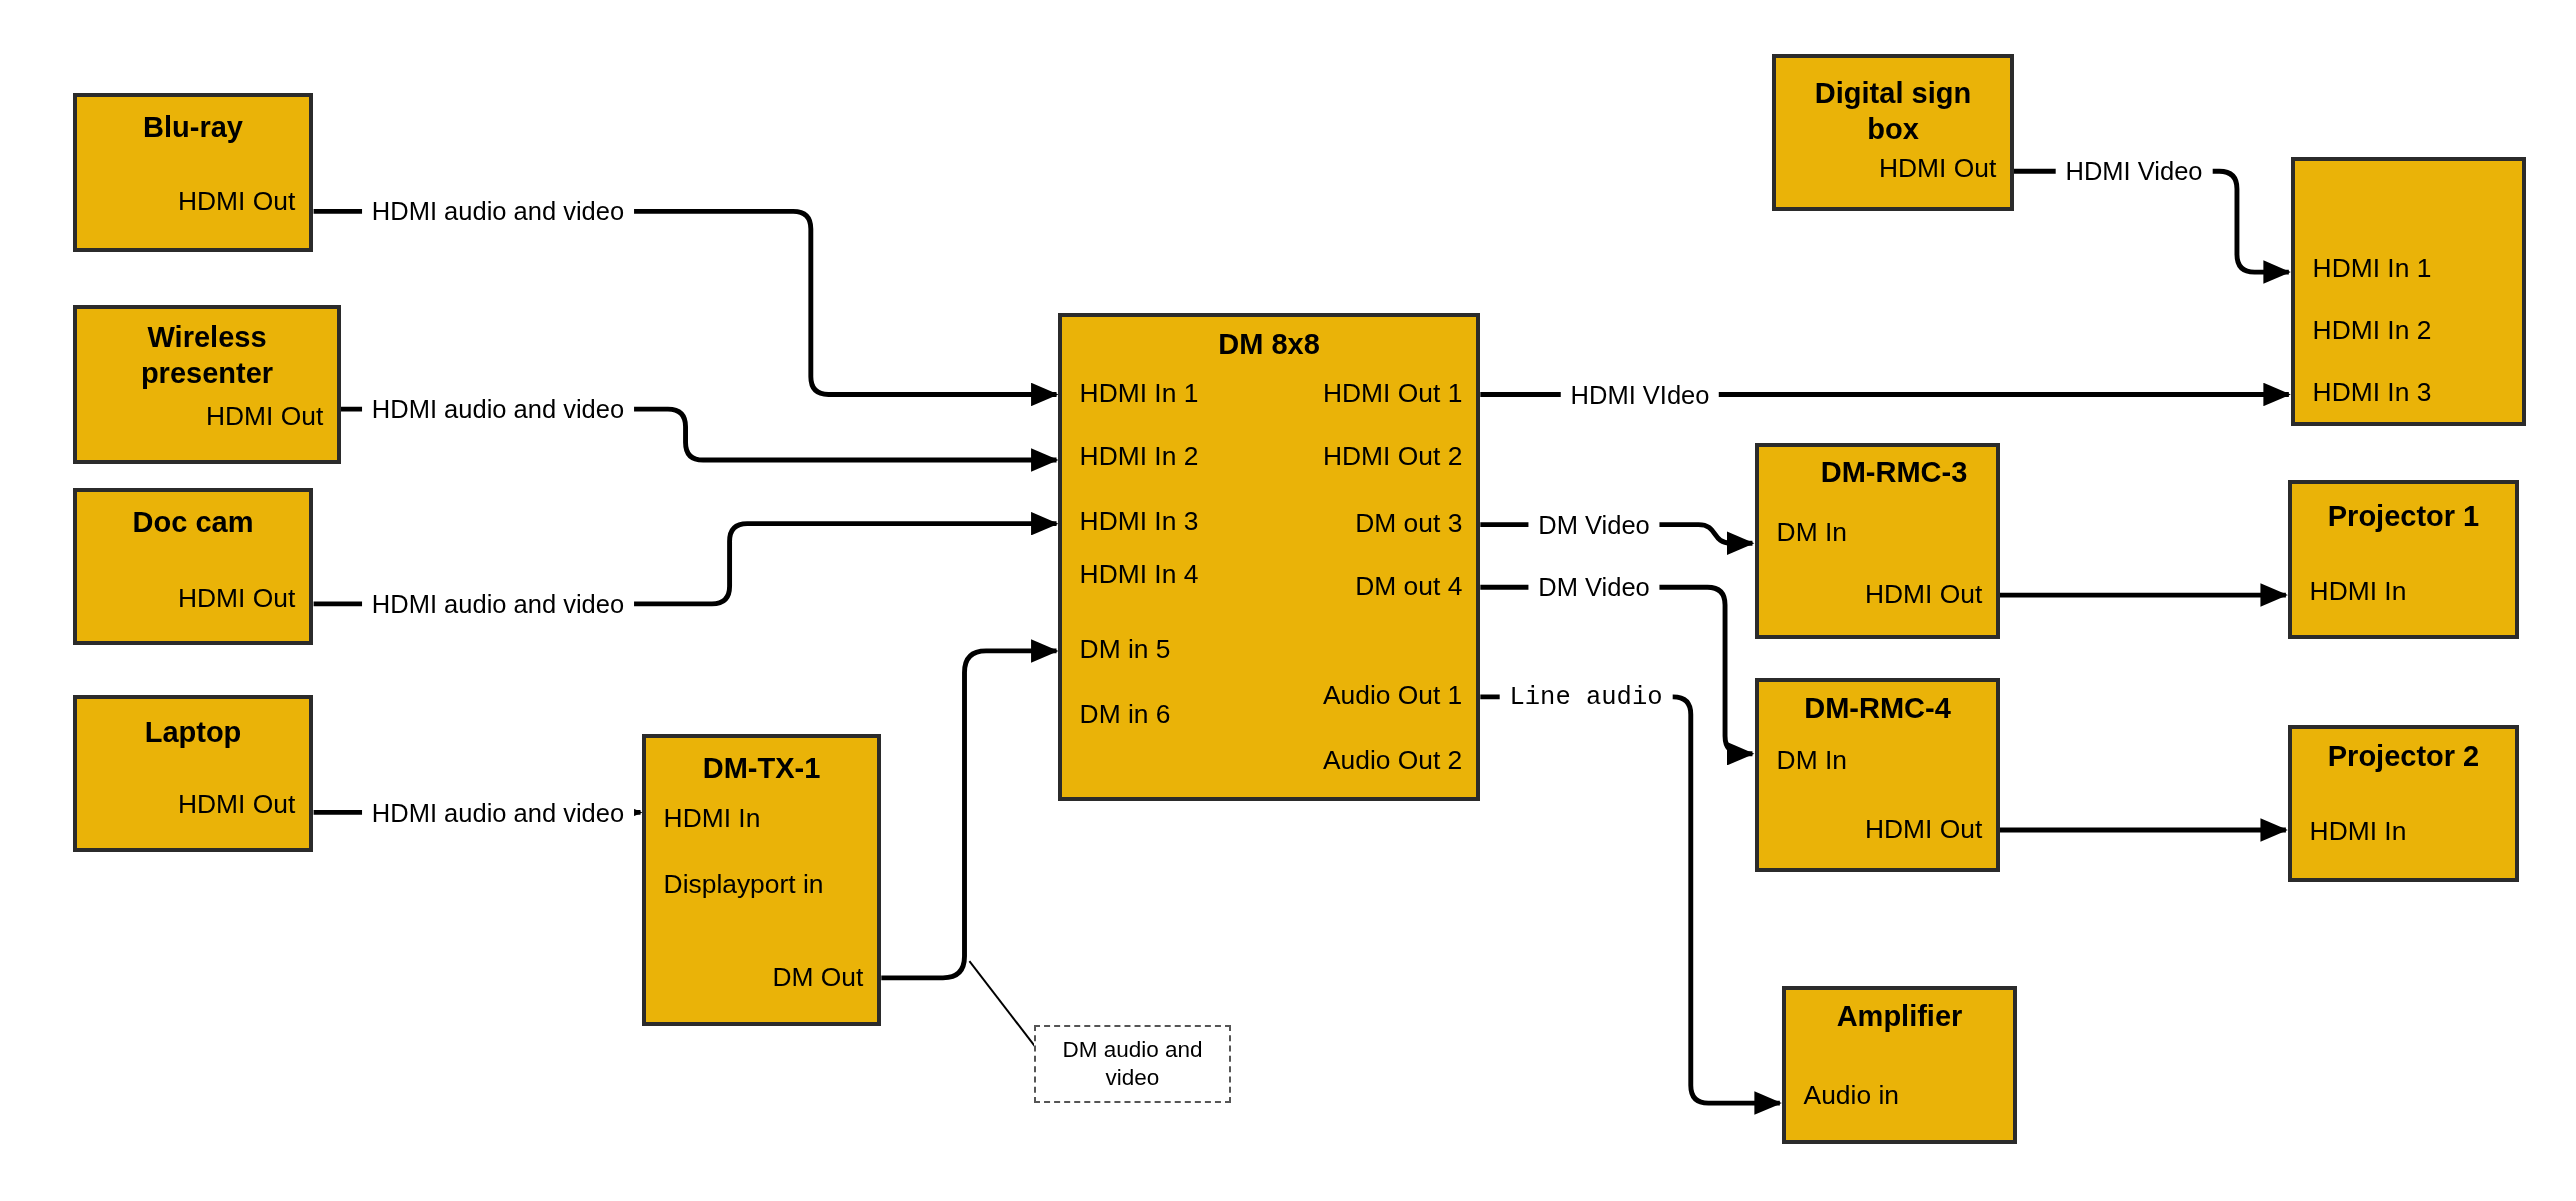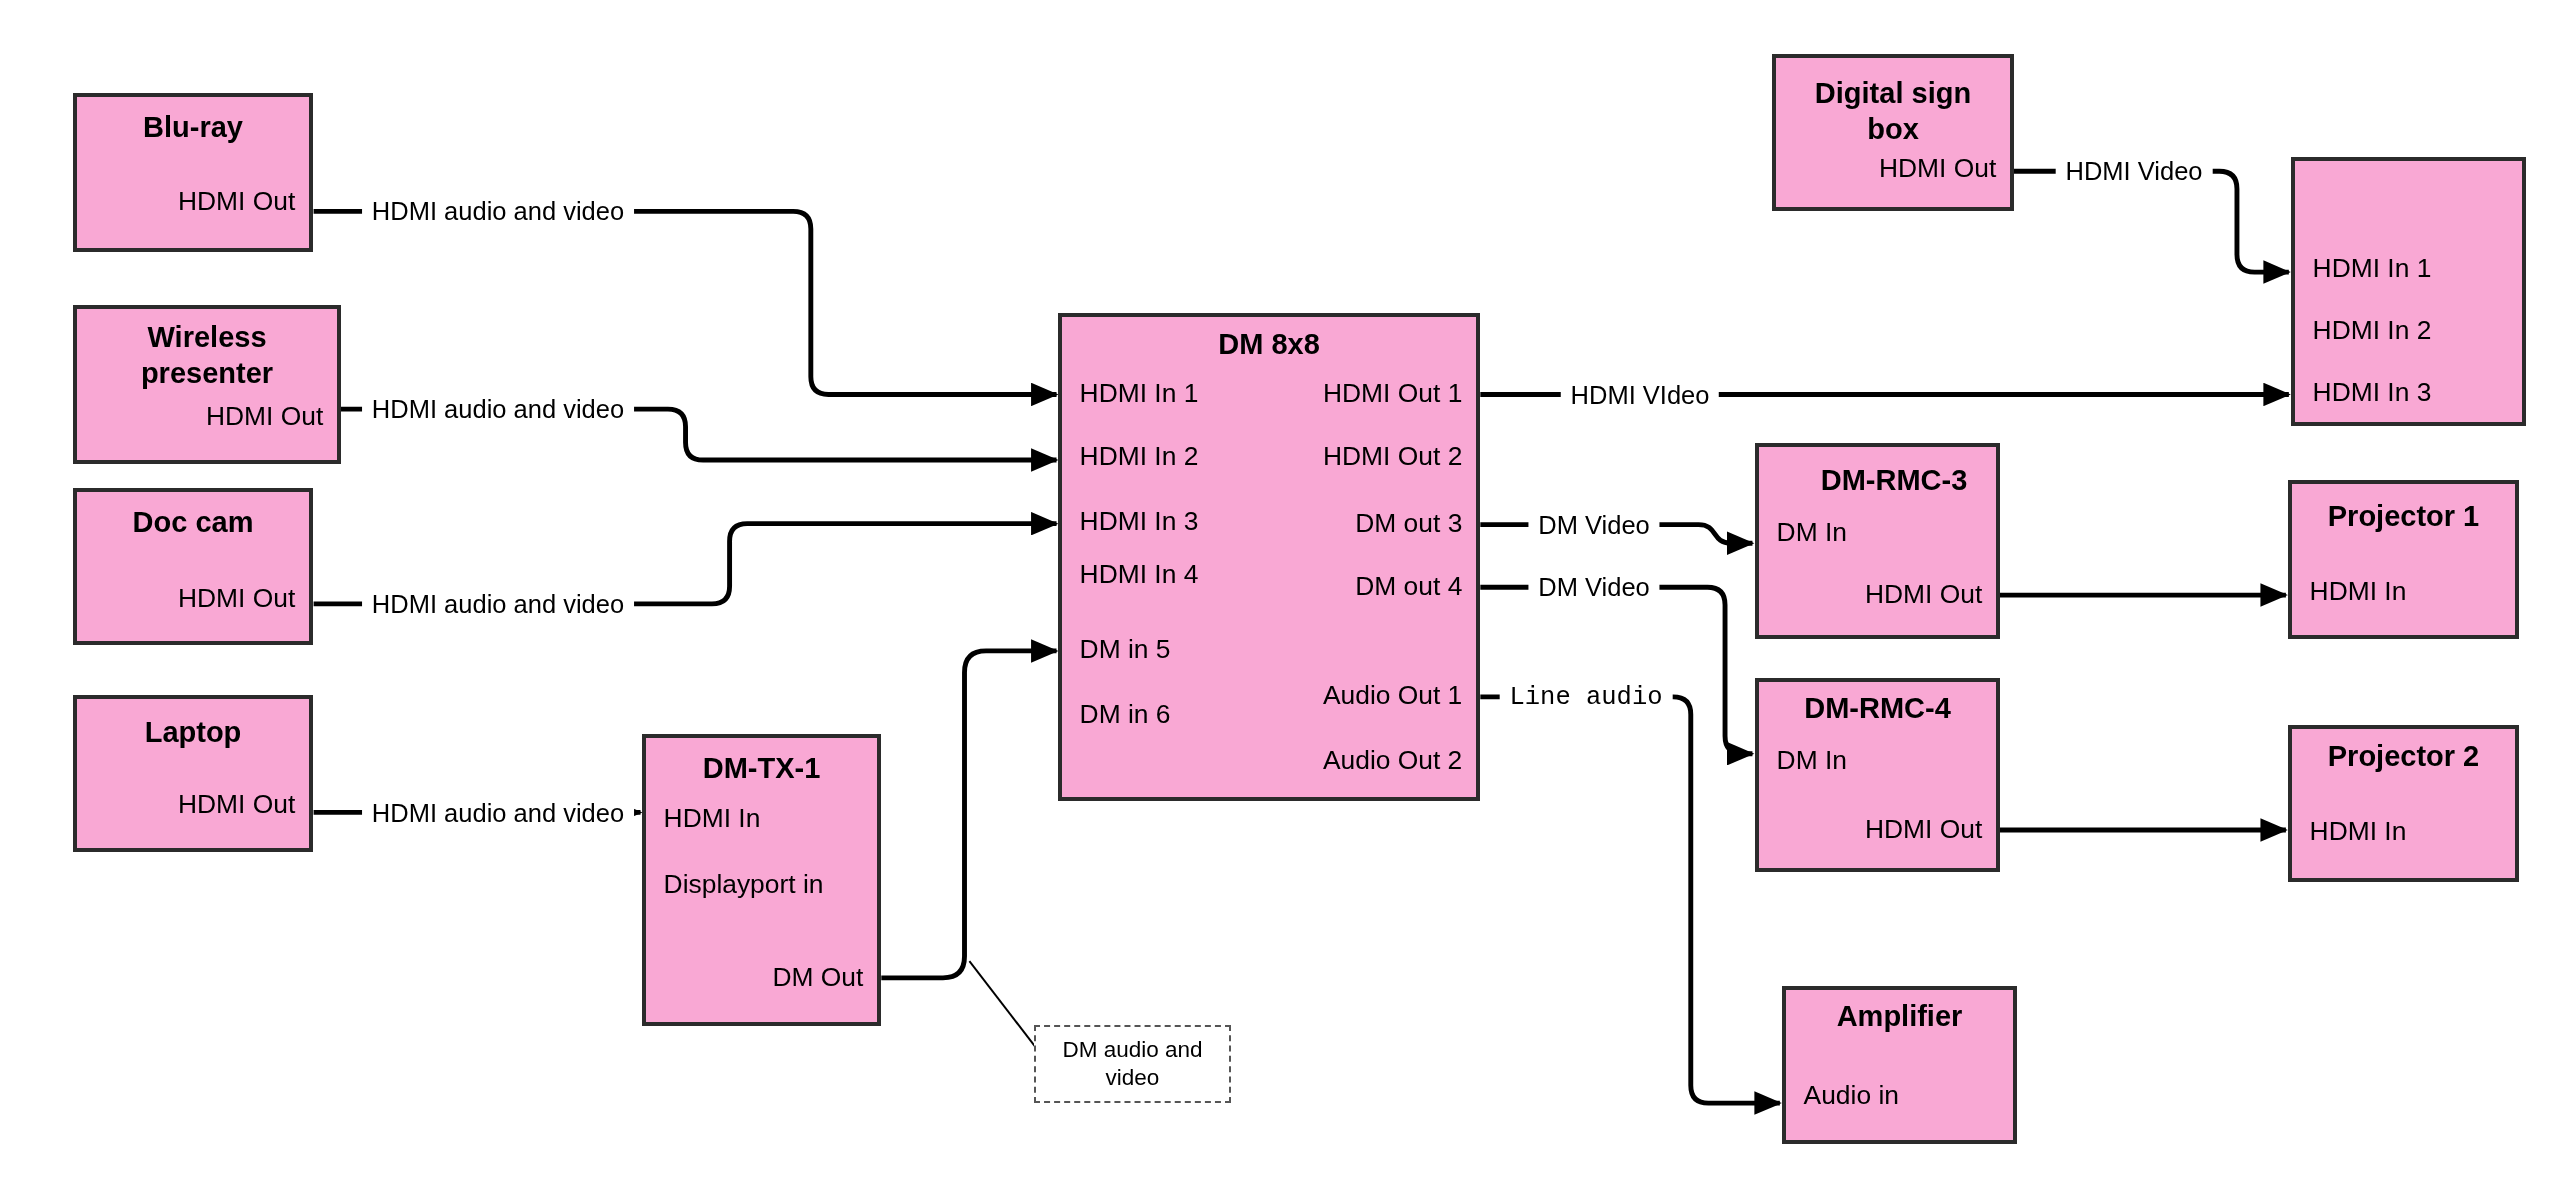--- a/index.html
+++ b/index.html
@@ -5,21 +5,21 @@
   html,body { margin:0; padding:0; background:#ffffff; }
   .canvas {
     position:relative; width:2576px; height:1201px; background:#ffffff;
     font-family:"Liberation Sans", sans-serif; color:#000; overflow:hidden;
   }
   svg.wires { position:absolute; left:0; top:0; width:2576px; height:1201px; }
   svg.wires path { stroke:#000; stroke-width:5; fill:none; }
   svg.wires path.thin { stroke-width:2; }
 
   .node {
-    position:absolute; background:#f9a8d4; border:4.9px solid #2b2b2b; box-sizing:border-box;
+    position:absolute; background:#eab308; border:4.9px solid #2b2b2b; box-sizing:border-box;
   }
   .node .title {
     position:absolute; left:0; right:0; text-align:center;
     font-weight:bold; font-size:29px; line-height:36px;
   }
   .port {
     position:absolute; font-size:26.4px; line-height:31px; white-space:nowrap;
   }
   .port.left  { left:17.6px; }
   .port.right { right:13.7px; text-align:right; }
@@ -66,21 +66,21 @@
   .n-digitalsign .title { top:16.6px; padding:0 34px; }
   .n-digitalsign .p1 { top:95px; }
 
   .n-lobby       { left:2291px; top:157px; width:235px; height:269px; }
   .n-lobby .title { top:16.6px; padding:0 54px; }
   .n-lobby .in1  { top:92px; }
   .n-lobby .in2  { top:154px; }
   .n-lobby .in3  { top:216px; }
 
   .n-dmrmc3      { left:1755px; top:443px; width:245px; height:196px; }
-  .n-dmrmc3 .title { top:15px;margin-left:33px; }
+  .n-dmrmc3 .title { top:7px;margin-left:33px; }
   .n-dmrmc3 .p1  { top:70px; }
   .n-dmrmc3 .p2  { top:132px; }
 
   .n-proj1       { left:2288px; top:480px; width:231px; height:159px; }
   .n-proj1 .title { top:13.7px; }
   .n-proj1 .p1   { top:92px; }
 
   .n-dmrmc4      { left:1755px; top:678px; width:245px; height:194px; }
   .n-dmrmc4 .title { top:7.8px; }
   .n-dmrmc4 .p1  { top:63px; }

